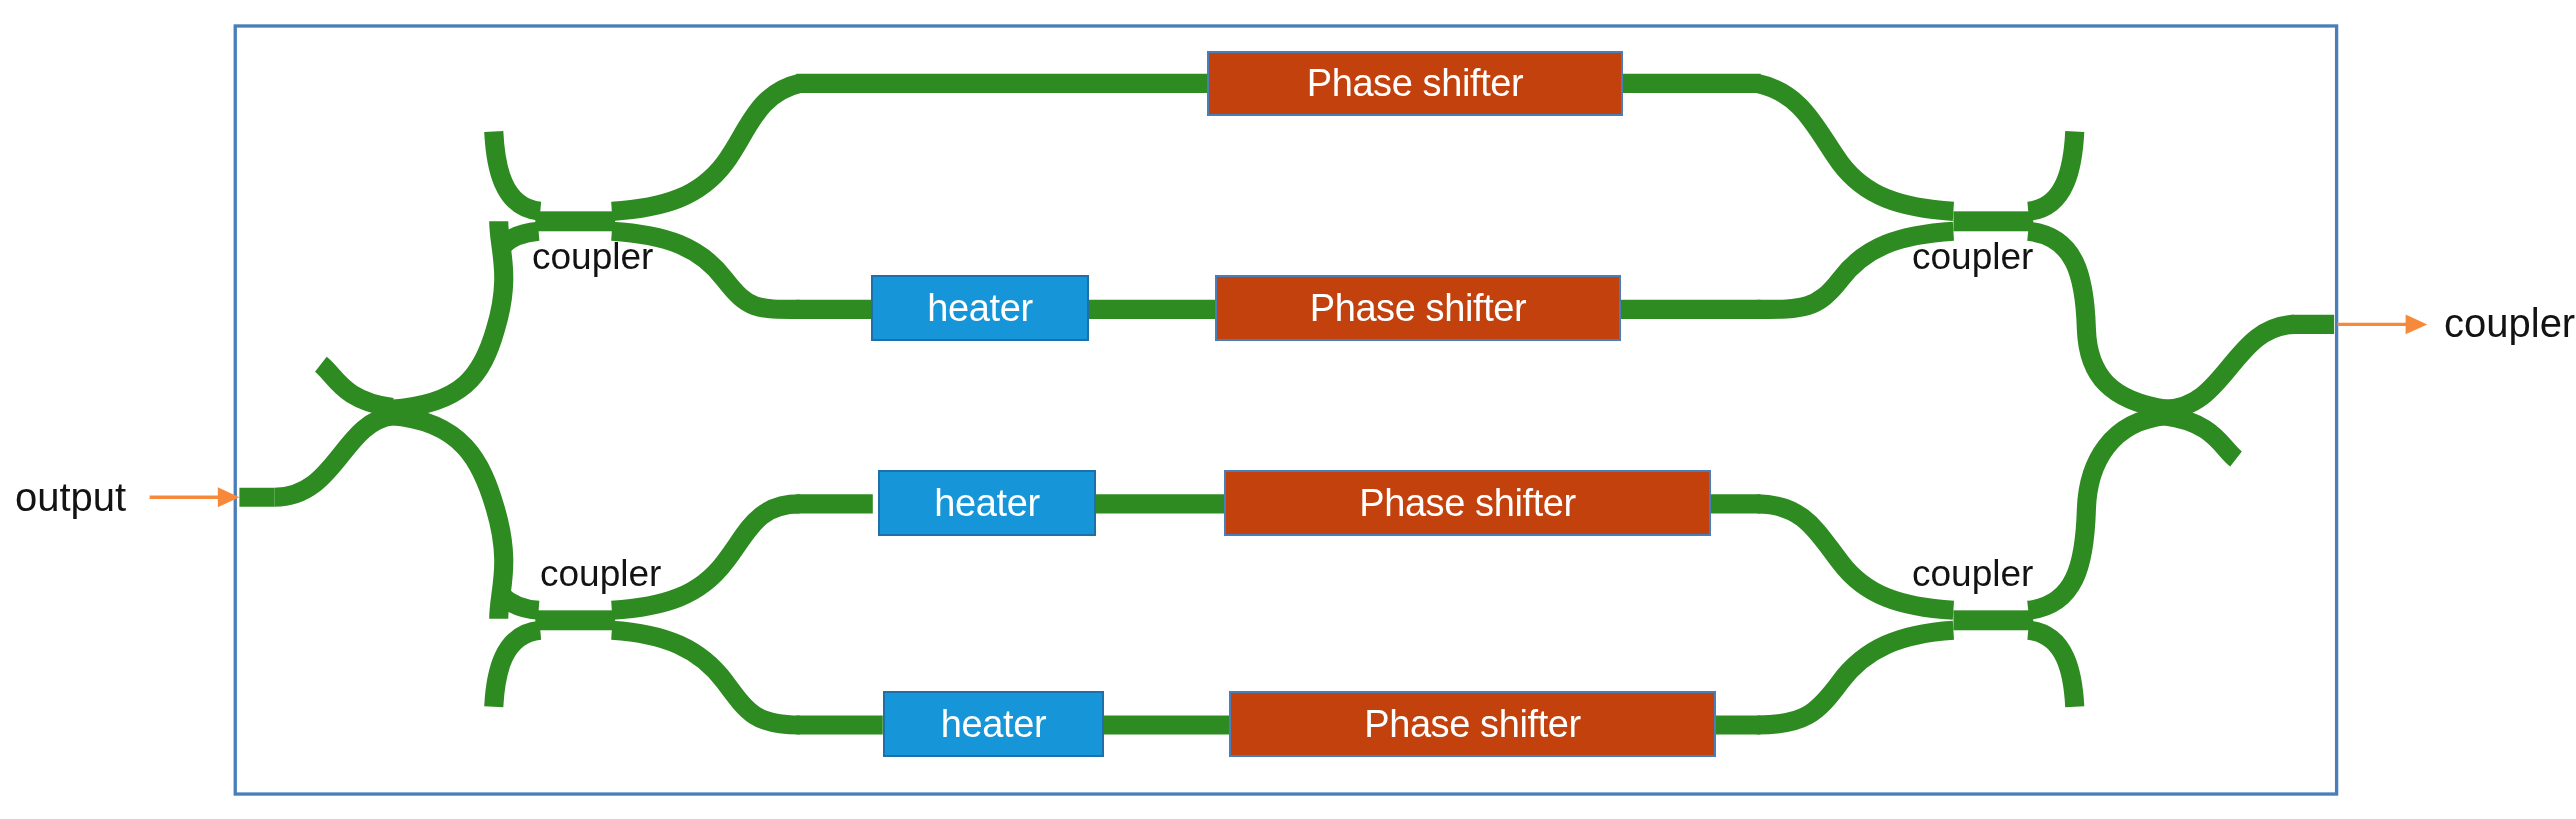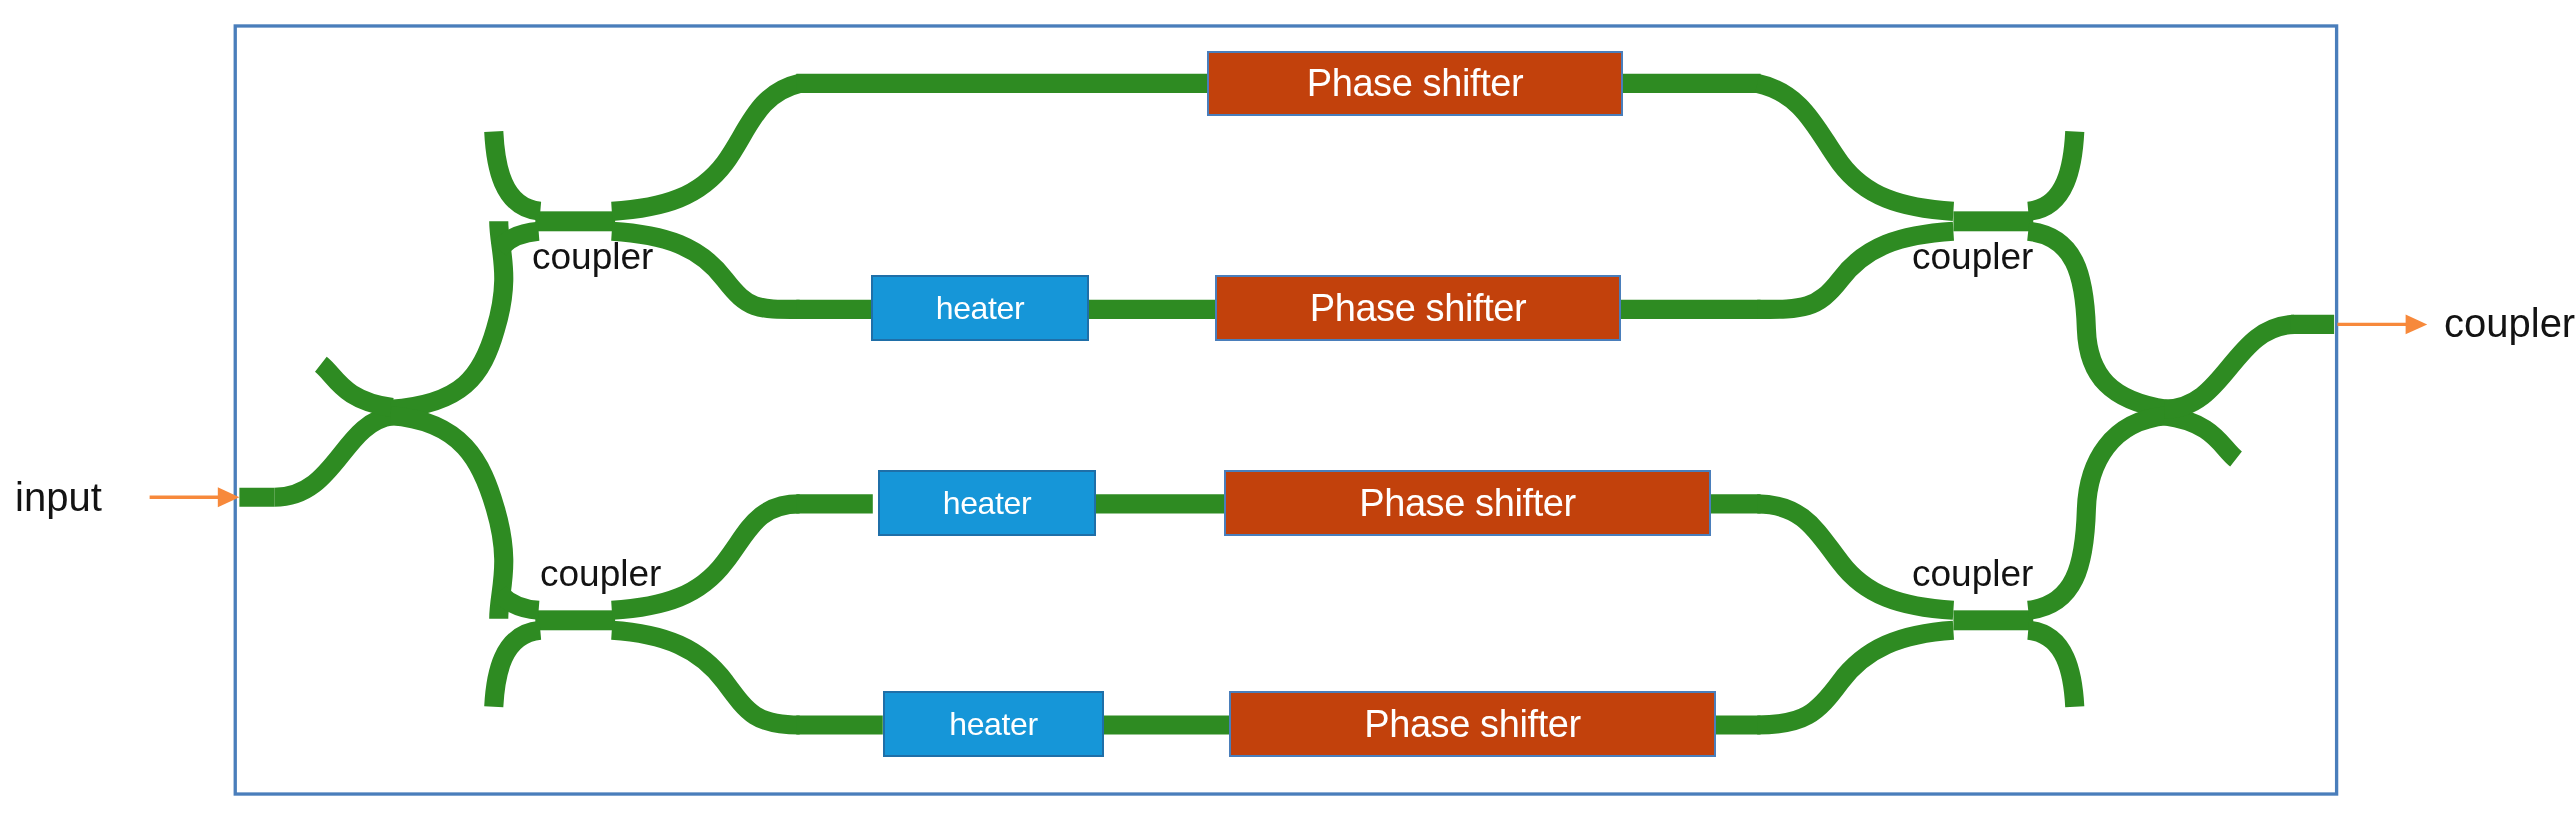--- a/index.html
+++ b/index.html
@@ -53,21 +53,21 @@
     justify-content: center;
     color: #ffffff;
     font-family: "Liberation Sans", sans-serif;
     font-weight: 400;
     letter-spacing: -0.4px;
     white-space: nowrap;
   }
   .blk-heater {
     background: #1696D8;
     border: 2.5px solid #1F6FA8;
-    font-size: 32px;
+    font-size: 38px;
   }
   .blk-phase {
     background: #c2410c;
     border: 2.5px solid #4A7EBB;
     font-size: 38px;
   }
   .lbl {
     position: absolute;
     color: #131313;
     font-family: "Liberation Sans", sans-serif;
@@ -167,21 +167,21 @@
       <polygon class="io-arrow-head" points="262,586 288,598 262,610"></polygon>
     </g>
 
     <g>
       <line class="io-arrow-line" x1="2812" y1="390" x2="2900" y2="390"></line>
       <polygon class="io-arrow-head" points="2894,378 2920,390 2894,402"></polygon>
     </g>
 
   </svg>
 
-  <div class="lbl lbl-io" style="left:15px; top:475px;">input</div>
+  <div class="lbl lbl-io" style="left:15px; top:475px;">output</div>
 
   <div class="lbl lbl-io" style="left:2444px; top:301px;">coupler</div>
 
   <div class="lbl lbl-coupler" style="left:532px; top:236px;">coupler</div>
 
   <div class="lbl lbl-coupler" style="left:1912px; top:236px;">coupler</div>
 
   <div class="lbl lbl-coupler" style="left:540px; top:553px;">coupler</div>
 
   <div class="lbl lbl-coupler" style="left:1912px; top:553px;">coupler</div>

